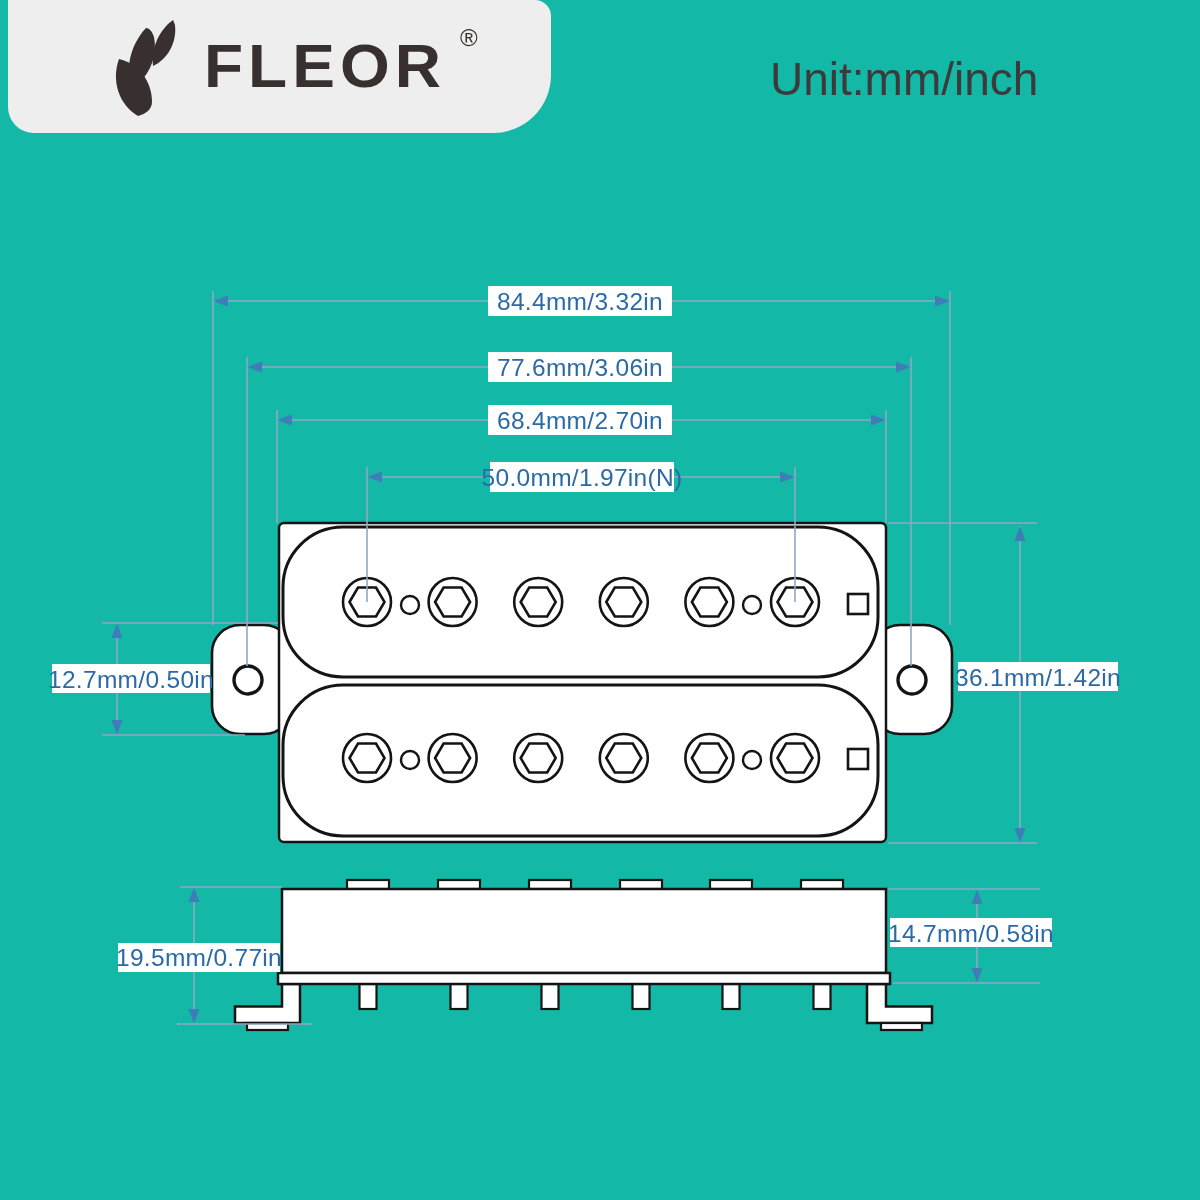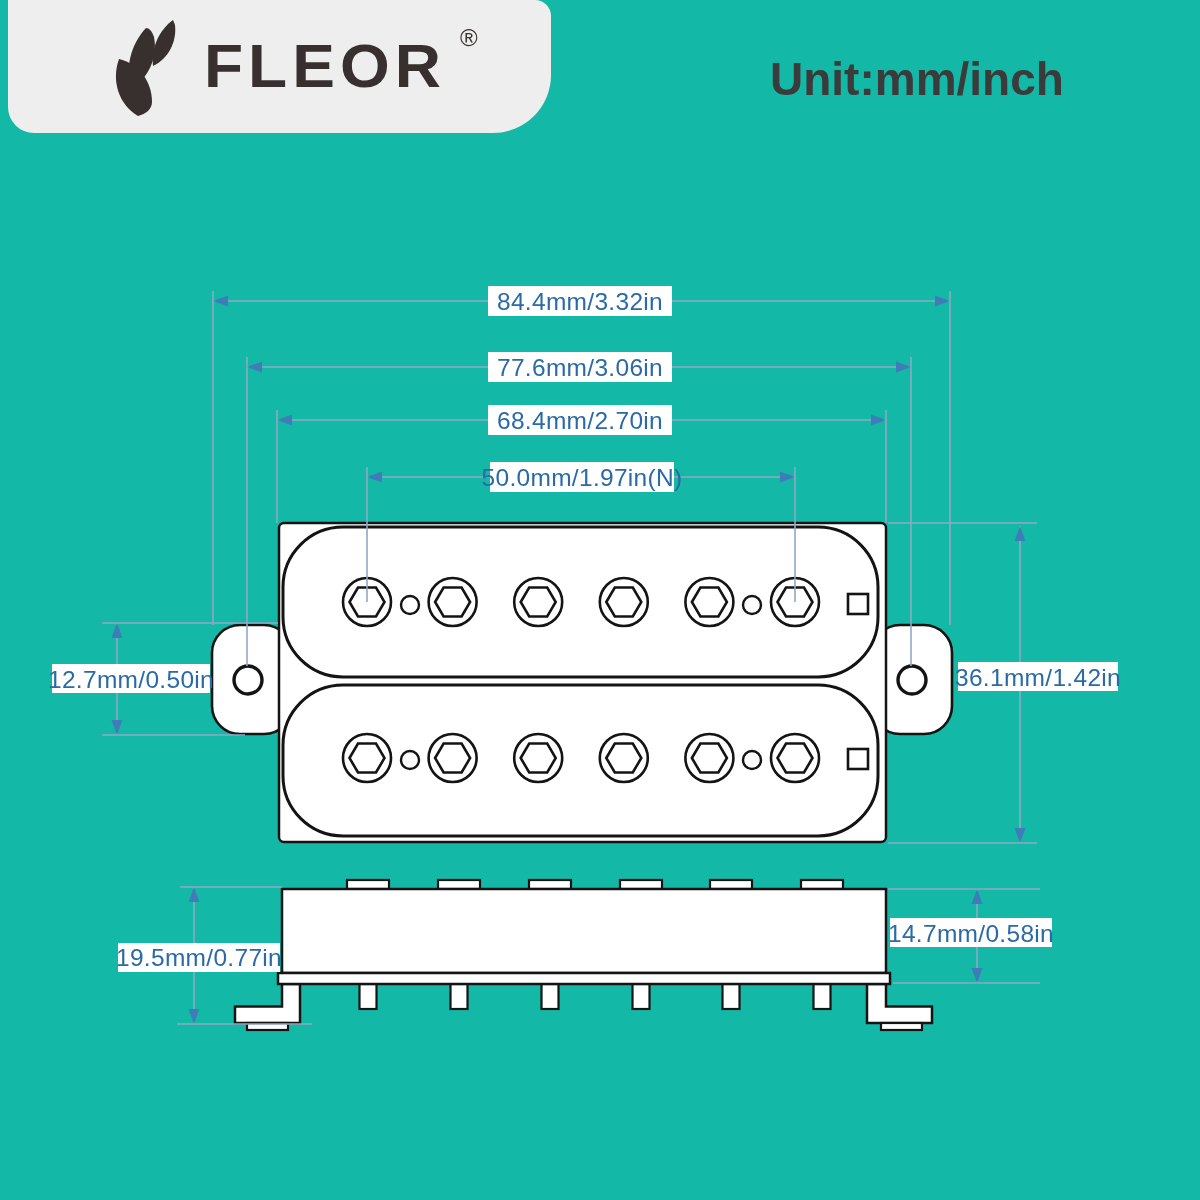--- a/index.html
+++ b/index.html
@@ -6,21 +6,21 @@
   #page{position:relative;width:1200px;height:1200px;background:#14b8a6;overflow:hidden;
         font-family:"Liberation Sans",sans-serif;}
   
   .logo-box{position:absolute;left:8px;top:0;width:543px;height:133px;background:#efeeee;
             border-radius:0 16px 58px 26px;}
   .leaf{position:absolute;left:102px;top:20px;}
   .brand{position:absolute;left:196px;top:30px;font-size:64px;font-weight:800;
          color:#38302f;letter-spacing:5px;transform:scaleY(0.96);transform-origin:left top;
          white-space:nowrap;}
   .regmark{position:absolute;left:452px;top:24px;font-size:24px;font-weight:400;color:#38302f;}
-  .unit{position:absolute;left:770px;top:52px;width:360px;font-size:46px;font-weight:700;
+  .unit{position:absolute;left:770px;top:52px;width:360px;font-size:46px;font-weight:400;
         color:#3b3b3b;letter-spacing:0px;white-space:nowrap;}
   
   svg.draw{position:absolute;left:0;top:0;}
   .blk{stroke:#141414;fill:#ffffff;}
   .dimline{stroke:#8fa9c2;stroke-width:1.6;fill:none;}
   .arrow{fill:#3f7db8;stroke:none;}
   .dimtxt{font-family:"Liberation Sans",sans-serif;font-size:24.5px;fill:#2a6aa6;
           letter-spacing:0.3px;}
   .mask{fill:#ffffff;stroke:none;}
 </style>

